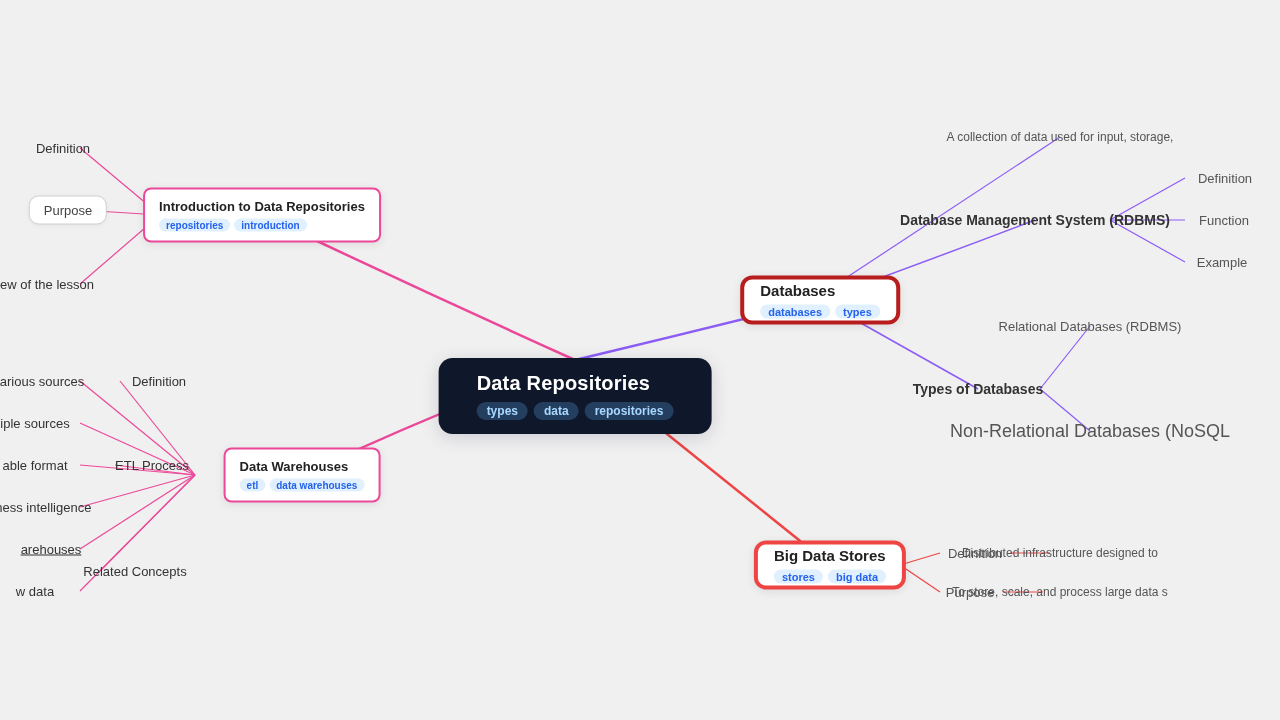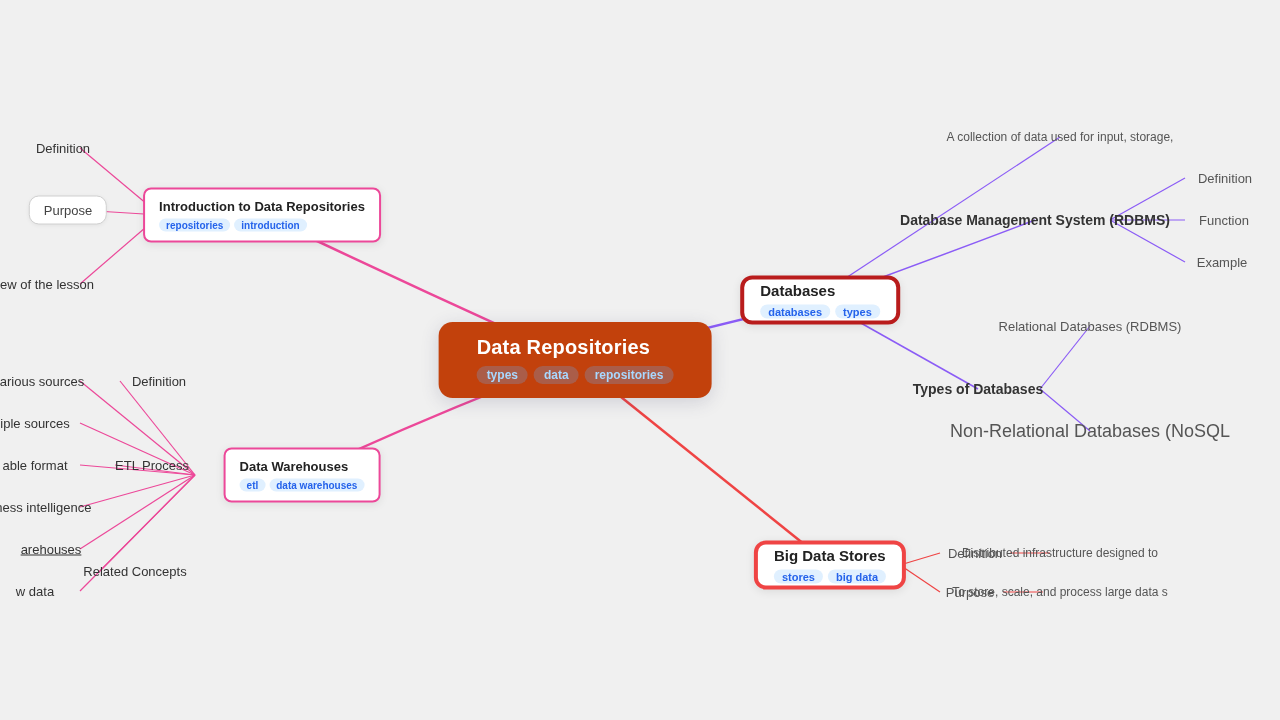--- a/index.html
+++ b/index.html
@@ -12,26 +12,27 @@
       position: relative;
     }
 
     .node {
       position: absolute;
       transform: translate(-50%, -50%);
     }
 
     
     .node-central {
-      background: #c2410c;
+      background: #0f172a;
       border-radius: 14px;
       padding: 14px 38px;
       color: #fff;
       box-shadow: 0 4px 18px rgba(60,60,100,0.18);
       min-width: 200px;
+      margin-top: 36px;
     }
     .node-central .node-title {
       font-size: 20px;
       font-weight: 700;
       margin-bottom: 7px;
       letter-spacing: 0.01em;
     }
     .node-central .tags { display: flex; gap: 6px; flex-wrap: wrap; }
     .node-central .tag {
       background: rgba(100,180,255,0.25);

